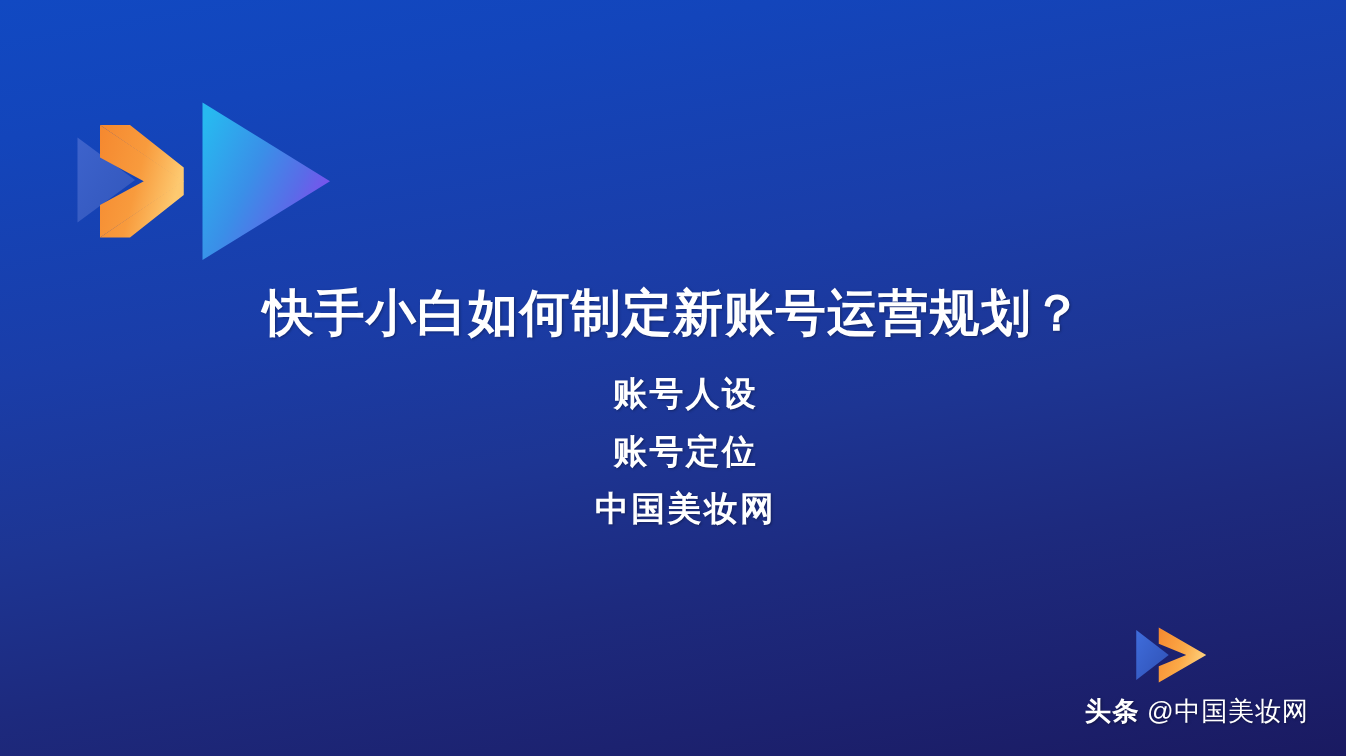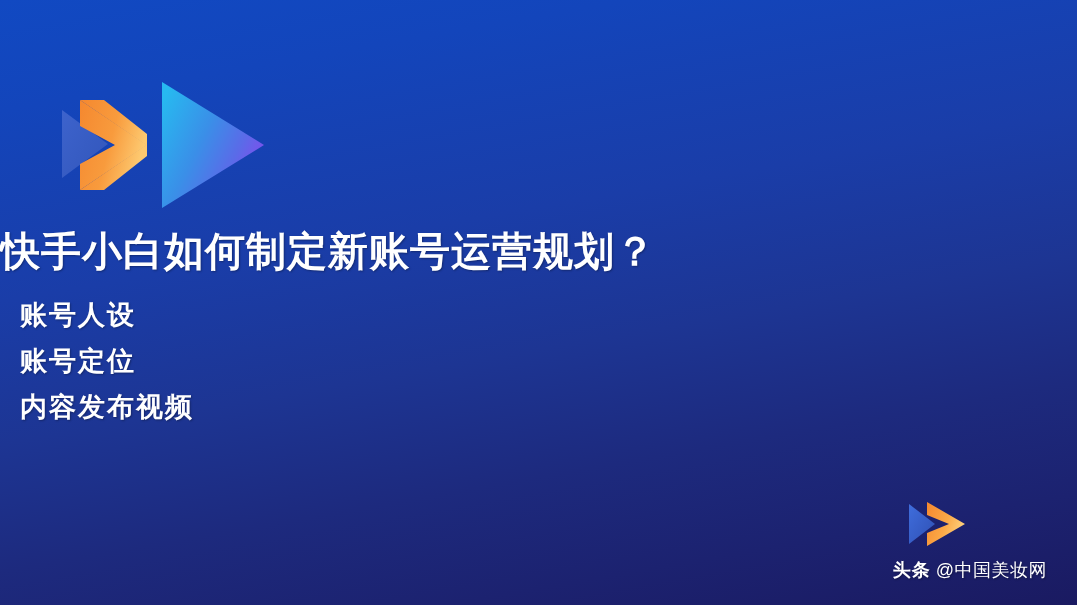--- a/index.html
+++ b/index.html
@@ -32,20 +32,21 @@
     height: 145px;
   }
   .mark-svg { display:block; width:230px; height:145px; }
 
   
   #headline-block {
     position: absolute;
     left: 0;
     top: 222px;
     width: 1077px;
+    text-align: center;
   }
   #slide-title {
     color: #ffffff;
     font-size: 40px;
     font-weight: bold;
     line-height: 58px;
     letter-spacing: 1px;
     text-shadow: 1px 1px 2px rgba(0,0,0,0.30);
     white-space: nowrap;
   }
@@ -74,21 +75,21 @@
   #watermark-logo {
     display: block;
     margin-left: auto;
     margin-right: 78px;
     width: 72px;
     height: 50px;
   }
   #watermark-text {
     margin-top: 4px;
     color: #ffffff;
-    font-size: 18px;
+    font-size: 21px;
     line-height: 34px;
     white-space: nowrap;
     text-shadow: 1px 1px 2px rgba(0,0,0,0.35);
     padding-right: 6px;
   }
   #watermark-brand {
     font-weight: bold;
     letter-spacing: 1px;
   }
   #watermark-handle {
@@ -129,21 +130,21 @@
       <polygon points="110,10 110,136 212,73" fill="url(#gradBigTri)"></polygon>
     </svg>
   </div>
 
   <div id="headline-block">
     <div id="slide-title">快手小白如何制定新账号运营规划？</div>
 
     <div id="subtitle-list">
       <div class="subtitle-line">账号人设</div>
       <div class="subtitle-line">账号定位</div>
-      <div class="subtitle-line">内容发布视频</div>
+      <div class="subtitle-line">中国美妆网</div>
     </div>
   </div>
 
   <div id="watermark">
     <svg id="watermark-logo" viewBox="0 0 72 50" xmlns="http://www.w3.org/2000/svg">
       <defs>
         <linearGradient id="wmOrange" x1="0" y1="0" x2="1" y2="0.4">
           <stop offset="0%" stop-color="#f5882f"></stop>
           <stop offset="60%" stop-color="#fba947"></stop>
           <stop offset="100%" stop-color="#fdcf7b"></stop>

